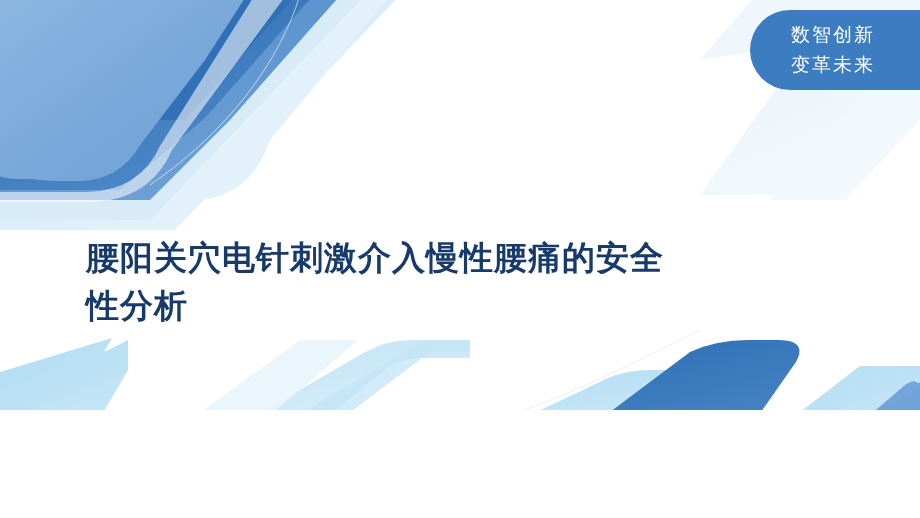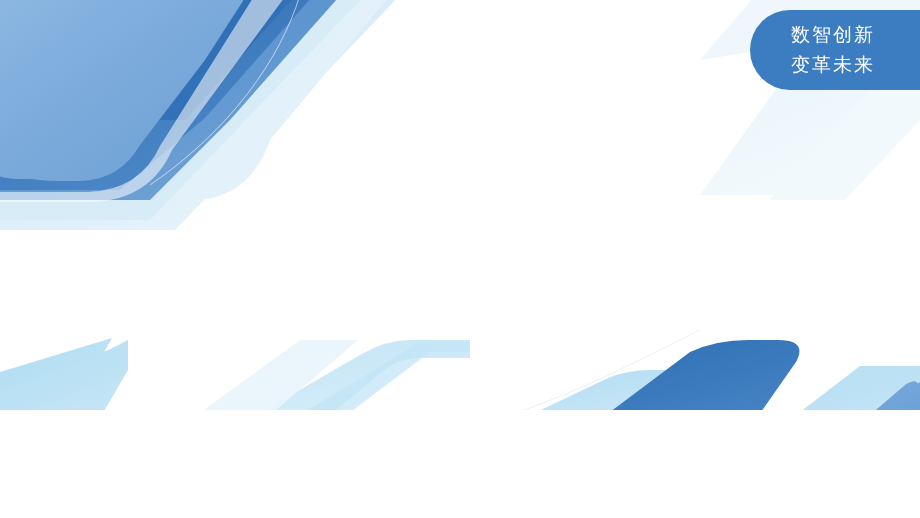--- a/index.html
+++ b/index.html
@@ -205,15 +205,17 @@
       <path d="M 440 432 C 520 420, 600 380, 700 330" stroke="#E6EFF6" stroke-width="1" fill="none" opacity="0.9"></path>
     </g>
   </svg>
 
   <div id="badge">
     <span class="bline">数智创新</span>
     <span class="bline">变革未来</span>
   </div>
 
   <div id="title">
+    <span class="tline">腰阳关穴电针刺激介入慢性腰痛的安全</span>
+    <span class="tline">性分析</span>
   </div>
 
 </div>
 
 </body></html>

